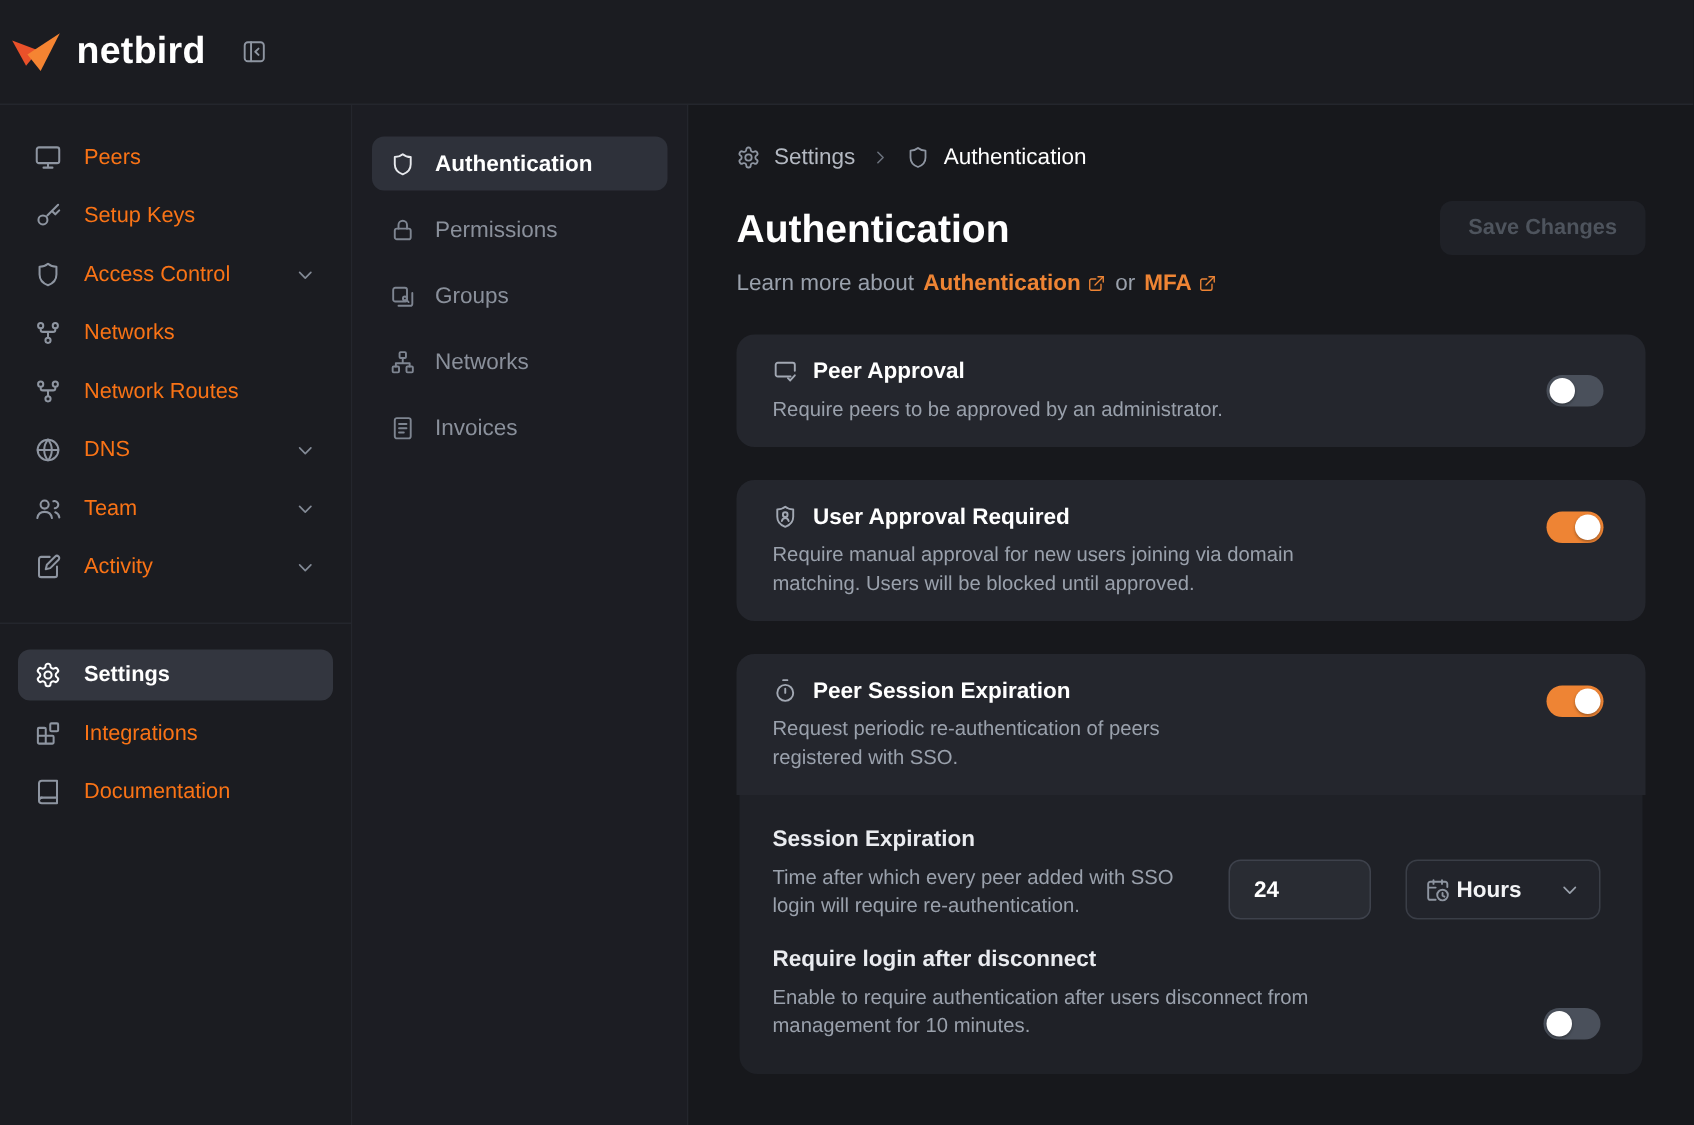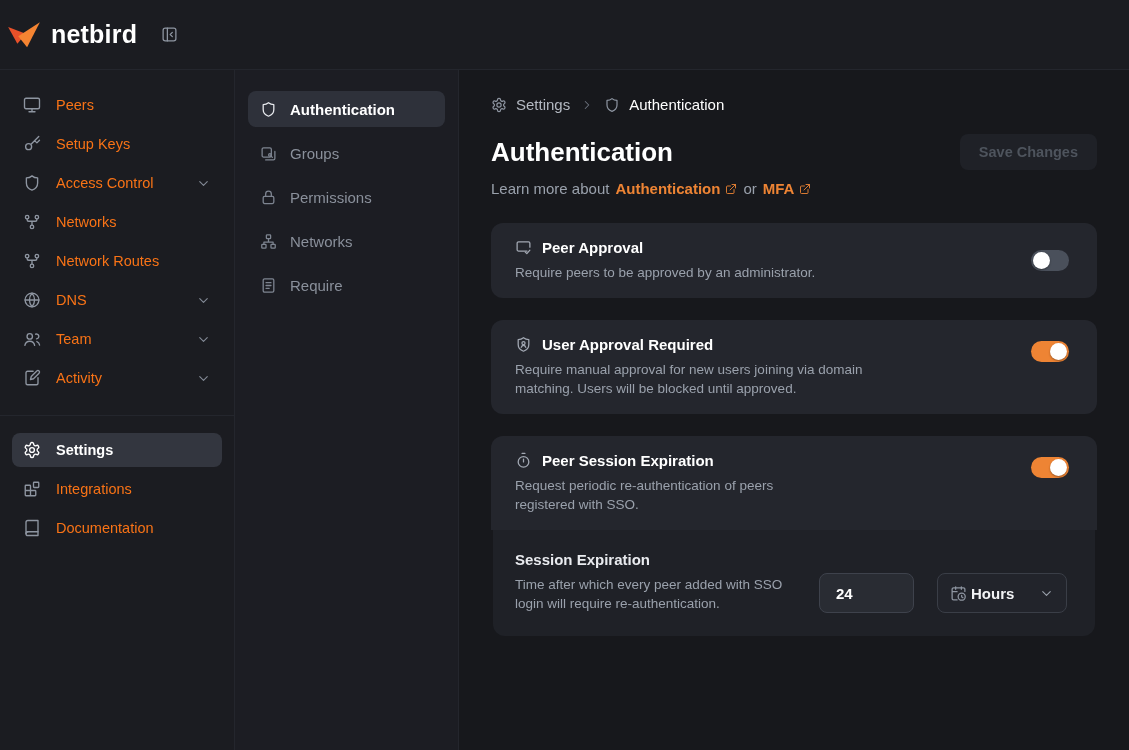--- a/index.html
+++ b/index.html
@@ -256,56 +256,56 @@
           <span class="icon ic17">
             <svg viewBox="0 0 24 24" fill="none" stroke="currentColor" stroke-width="1.8" stroke-linecap="round" stroke-linejoin="round">
               <path d="M12 2.5c2 1.7 4.6 2.7 7.5 2.7V12c0 4.8-3.2 8-7.5 9.5C7.7 20 4.5 16.8 4.5 12V5.2c2.9 0 5.5-1 7.5-2.7Z"></path>
             </svg>
           </span>
           <span class="label">Authentication</span>
         </div>
         <div class="subnav-item">
           <span class="icon ic17">
             <svg viewBox="0 0 24 24" fill="none" stroke="currentColor" stroke-width="1.8" stroke-linecap="round" stroke-linejoin="round">
+              <rect x="4.5" y="10.5" width="15" height="10" rx="2"></rect>
+              <path d="M8 10.5V7a4 4 0 0 1 8 0v3.5"></path>
+            </svg>
+          </span>
+          <span class="label">Permissions</span>
+        </div>
+        <div class="subnav-item">
+          <span class="icon ic17">
+            <svg viewBox="0 0 24 24" fill="none" stroke="currentColor" stroke-width="1.8" stroke-linecap="round" stroke-linejoin="round">
               <rect x="3" y="4" width="13" height="13" rx="2"></rect>
               <path d="M8 21h11a2 2 0 0 0 2-2V9"></path>
               <circle cx="14" cy="14" r="1.8"></circle>
               <path d="m15.5 15.5 2 2"></path>
             </svg>
           </span>
           <span class="label">Groups</span>
         </div>
         <div class="subnav-item">
           <span class="icon ic17">
             <svg viewBox="0 0 24 24" fill="none" stroke="currentColor" stroke-width="1.8" stroke-linecap="round" stroke-linejoin="round">
-              <rect x="4.5" y="10.5" width="15" height="10" rx="2"></rect>
-              <path d="M8 10.5V7a4 4 0 0 1 8 0v3.5"></path>
-            </svg>
-          </span>
-          <span class="label">Permissions</span>
-        </div>
-        <div class="subnav-item">
-          <span class="icon ic17">
-            <svg viewBox="0 0 24 24" fill="none" stroke="currentColor" stroke-width="1.8" stroke-linecap="round" stroke-linejoin="round">
               <rect x="9" y="2.5" width="6" height="5.5" rx="1"></rect>
               <rect x="2.5" y="16" width="6" height="5.5" rx="1"></rect>
               <rect x="15.5" y="16" width="6" height="5.5" rx="1"></rect>
               <path d="M12 8v4M5.5 16v-3h13v3"></path>
             </svg>
           </span>
           <span class="label">Networks</span>
         </div>
         <div class="subnav-item">
           <span class="icon ic17">
             <svg viewBox="0 0 24 24" fill="none" stroke="currentColor" stroke-width="1.8" stroke-linecap="round" stroke-linejoin="round">
               <rect x="4.5" y="2.5" width="15" height="19" rx="2"></rect>
               <path d="M8.5 8h7M8.5 12h7M8.5 16h4.5"></path>
             </svg>
           </span>
-          <span class="label">Require</span>
+          <span class="label">Invoices</span>
         </div>
       </div>
   </nav>
 
   <main class="main">
 
     <div class="breadcrumb">
       <a class="crumb">
         <span class="icon ic16">
             <svg viewBox="0 0 24 24" fill="none" stroke="currentColor" stroke-width="1.8" stroke-linecap="round" stroke-linejoin="round">
@@ -437,17 +437,26 @@
               <span>Hours</span>
               <span class="icon ic15 chev">
                   <svg viewBox="0 0 24 24" fill="none" stroke="currentColor" stroke-width="1.8" stroke-linecap="round" stroke-linejoin="round">
                     <path d="m6 9 6 6 6-6"></path>
                   </svg>
                 </span>
             </div>
           </div>
         </div>
 
+        <div class="row">
+          <div>
+            <div class="row-title">Require login after disconnect</div>
+            <div class="card-desc w390">Enable to require authentication after users disconnect from management for 10 minutes.</div>
+          </div>
+          <div class="toggle">
+              <div class="knob"></div>
+            </div>
+        </div>
       </div>
 
     </div>
   </main>
 </div>
 
 </body></html>

